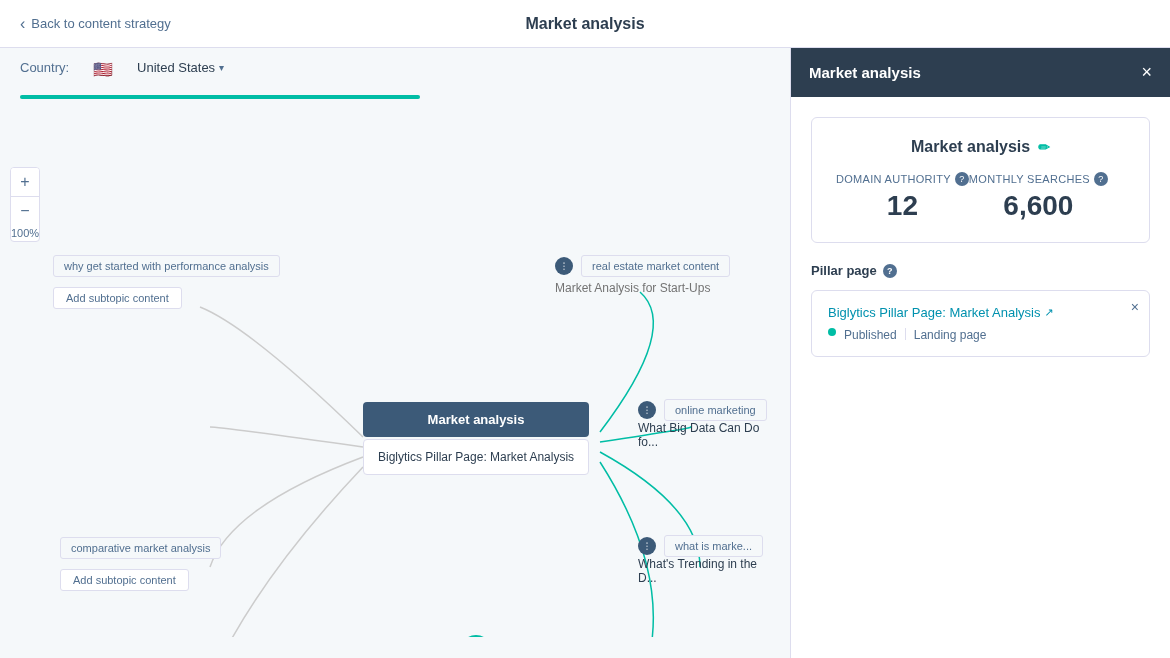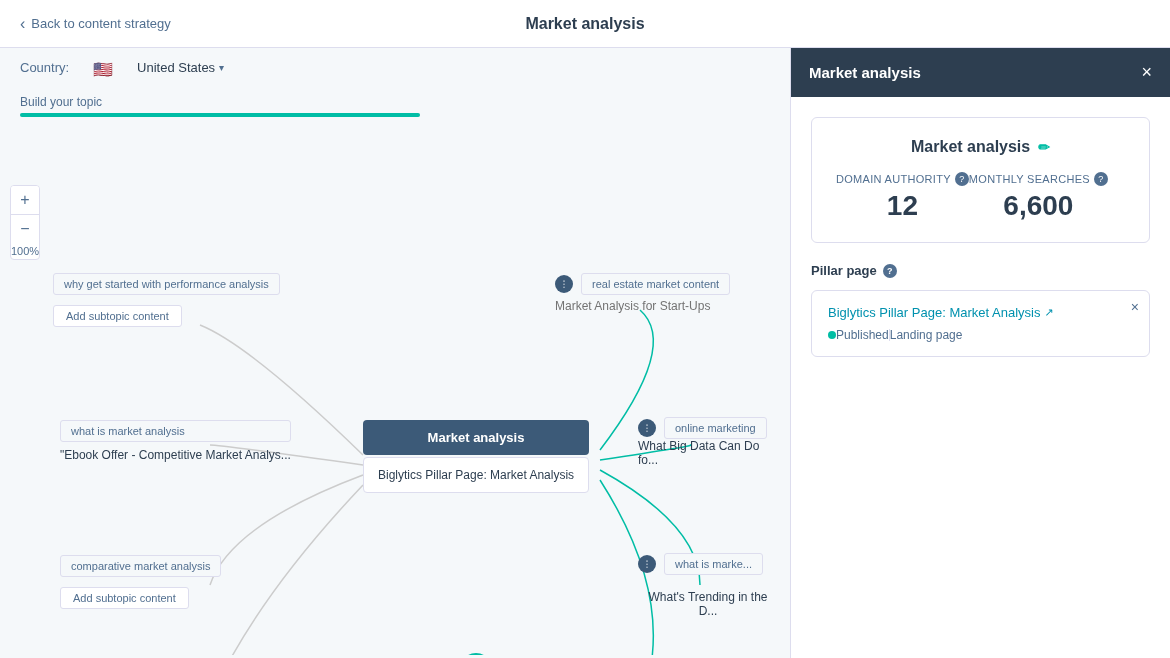--- a/index.html
+++ b/index.html
@@ -83,21 +83,21 @@
     .stat-item { text-align: center; }
     .stat-label { font-size: 11px; color: #516f90; margin-bottom: 4px; display: flex; align-items: center; justify-content: center; gap: 4px; text-transform: uppercase; letter-spacing: 0.3px; }
     .stat-info { width: 14px; height: 14px; border-radius: 50%; background: #516f90; color: #fff; font-size: 9px; display: inline-flex; align-items: center; justify-content: center; cursor: pointer; }
     .stat-value { font-size: 28px; font-weight: 700; color: #2d3e50; }
 
     
     .section-title { font-size: 13px; font-weight: 600; color: #2d3e50; margin-bottom: 12px; display: flex; align-items: center; gap: 6px; }
     .section-info { width: 14px; height: 14px; border-radius: 50%; background: #516f90; color: #fff; font-size: 9px; display: inline-flex; align-items: center; justify-content: center; cursor: pointer; }
     .pillar-card { background: #fff; border: 1px solid #dde; border-radius: 6px; padding: 14px 16px; position: relative; }
     .pillar-link { color: #0091ae; font-size: 13px; font-weight: 500; cursor: pointer; text-decoration: none; display: flex; align-items: center; gap: 4px; margin-bottom: 8px; }
-    .pillar-status { display: flex; align-items: center; gap: 0; font-size: 12px; color: #516f90; }
+    .pillar-status { display: flex; align-items: flex-start; gap: 8px; font-size: 12px; color: #516f90; }
     .status-dot { width: 8px; height: 8px; border-radius: 50%; background: #00bda5; }
     .status-divider { width: 1px; height: 12px; background: #dde; }
     .pillar-close { position: absolute; top: 8px; right: 10px; color: #516f90; cursor: pointer; font-size: 14px; background: none; border: none; }
   </style>
 </head>
 <body>
 
 <div class="header">
   <a class="back-btn">
     <span class="chevron">‹</span>
@@ -112,21 +112,20 @@
 
     <div class="country-bar">
       <span class="country-label">Country:</span>
       <span class="country-flag">🇺🇸</span>
       <span class="country-name">
         <span>United States</span>
         <span class="arrow">▾</span>
       </span>
     </div>
     <div class="topic-bar">
-      <div class="topic-label">Build your topic</div>
       <div class="progress-bar">
         <div class="progress-fill"></div>
       </div>
     </div>
 
     <div class="mind-map">
 
       <div class="zoom-controls">
         <button class="zoom-btn">+</button>
         <div class="zoom-divider"></div>
@@ -152,24 +151,20 @@
         <div style="background:#fff; border:1px solid #dde; border-radius:4px; padding:10px 14px; margin-top:2px; font-size:12px; color:#2d3e50; text-align:center; max-width:240px;">Biglytics Pillar Page: Market Analysis</div>
       </div>
 
       <div class="node" style="left: 53px; top: 148px;">
         <div class="node-subtopic">why get started with performance analysis</div>
         <div style="margin-top:4px;">
           <button class="add-subtopic-btn">Add subtopic content</button>
         </div>
       </div>
 
-      <div class="node" style="left: 60px; top: 295px;">
-        <div class="node-subtopic">what is market analysis</div>
-        <div style="margin-top:6px; font-size:12px; color:#2d3e50; max-width:260px;">"Ebook Offer - Competitive Market Analys...</div>
-      </div>
 
       <div class="node" style="left: 60px; top: 430px;">
         <div class="node-subtopic">comparative market analysis</div>
         <div style="margin-top:4px;">
           <button class="add-subtopic-btn">Add subtopic content</button>
         </div>
       </div>
 
       <div class="node" style="left: 555px; top: 148px;">
         <div style="display:flex; align-items:center; gap:4px;">
@@ -185,21 +180,21 @@
           <span class="node-subtopic">online marketing</span>
         </div>
         <div style="font-size:12px; color:#2d3e50; max-width:140px;">What Big Data Can Do fo...</div>
       </div>
 
       <div class="node" style="left: 638px; top: 428px;">
         <div style="display:flex; align-items:center; gap:4px;">
           <span class="node-icon">⋮</span>
           <span class="node-subtopic">what is marke...</span>
         </div>
-        <div style="margin-top:15px; font-size:12px; color:#2d3e50; max-width:140px;text-align:center;">What's Trending in the D...</div>
+        <div style="margin-top:0; font-size:12px; color:#2d3e50; max-width:140px;">What's Trending in the D...</div>
       </div>
 
       <div class="add-circle" style="left: 460px; top: 528px;">
         
       </div>
 
     </div>
   </div>
 
   <div class="right-panel">

